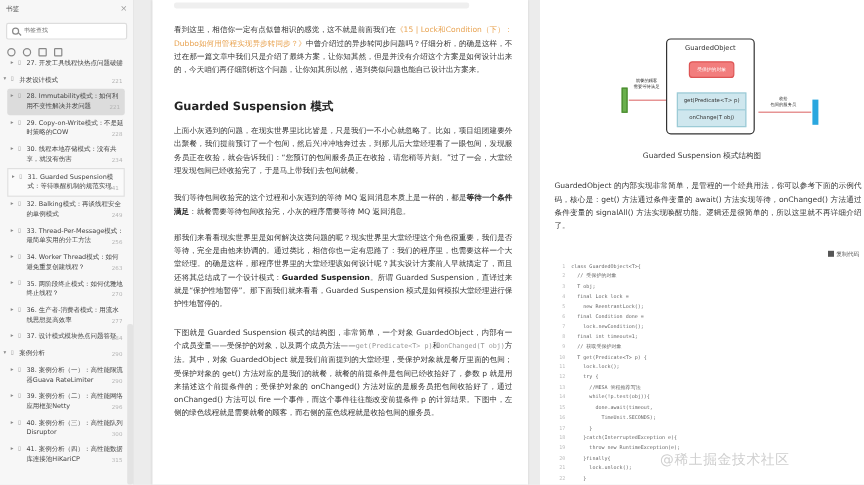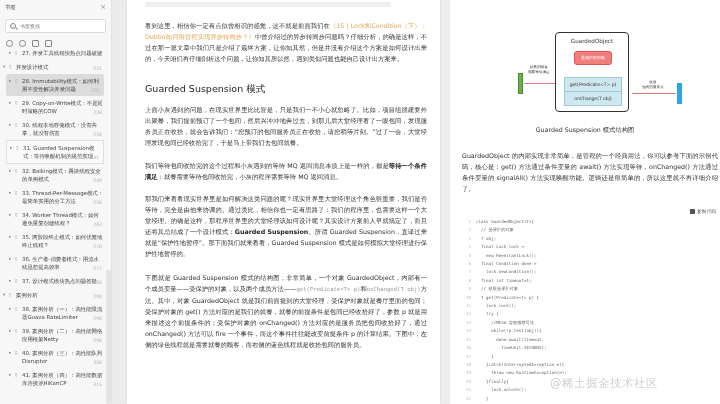--- a/index.html
+++ b/index.html
@@ -32,21 +32,21 @@
   .doc-bg { position: absolute; left: 112px; top: 0; right: 0; bottom: 0; background: #ececec; }
   .page-left { position: absolute; left: 127px; top: 0; width: 313px; height: 404px; background: #fff; box-shadow: 0 0 2px rgba(0,0,0,0.12); }
   .page-right { position: absolute; left: 450px; top: 0; width: 272px; height: 404px; background: #fff; }
 
   .top-bar { position: absolute; left: 18px; top: 2px; width: 246px; height: 5px; background: #efefef; border-radius: 2px; }
 
   .p { position: absolute; left: 18px; width: 282px; font-size: 6.3px; line-height: 11px; color: #333; text-align: justify; }
   .link { color: #e8a24f; }
   .code-inline { font-family: "DejaVu Sans Mono", monospace; font-size: 5.6px; color: #999; }
   .bold { font-weight: bold; color: #222; }
-  .h2 { position: absolute; left: 18px; top: 83px; font-size: 9.5px; font-weight: normal; color: #222; }
+  .h2 { position: absolute; left: 18px; top: 83px; font-size: 9.5px; font-weight: bold; color: #222; }
 
   
   .diagram { position: absolute; left: 60px; top: 30px; width: 180px; height: 85px; }
   .go-box { position: absolute; left: 45px; top: 2px; width: 74px; height: 80px; border: 1.2px solid #333; border-radius: 4px; background: #fff; }
   .go-title { position: absolute; top: 5px; width: 100%; text-align: center; font-size: 5.6px; color: #333; }
   .go-red { position: absolute; left: 18px; top: 18px; width: 38px; height: 14px; background: #f27d7d; border: 1px solid #d55; border-radius: 3px; color: #fff; font-size: 4px; text-align: center; line-height: 12px; }
   .go-methods { position: absolute; left: 8px; top: 44px; width: 58px; height: 29px; border: 1px solid #9ccbd6; background: #cfe7ee; }
   .go-m { height: 14px; font-size: 4.5px; text-align: center; line-height: 14px; color: #333; border-bottom: 1px solid #9ccbd6; }
   .go-m:last-child { border-bottom: none; }
   .thread-green { position: absolute; left: 8px; top: 43px; width: 5px; height: 21px; background: #6ab04c; border: 1px solid #4a8a30; }

